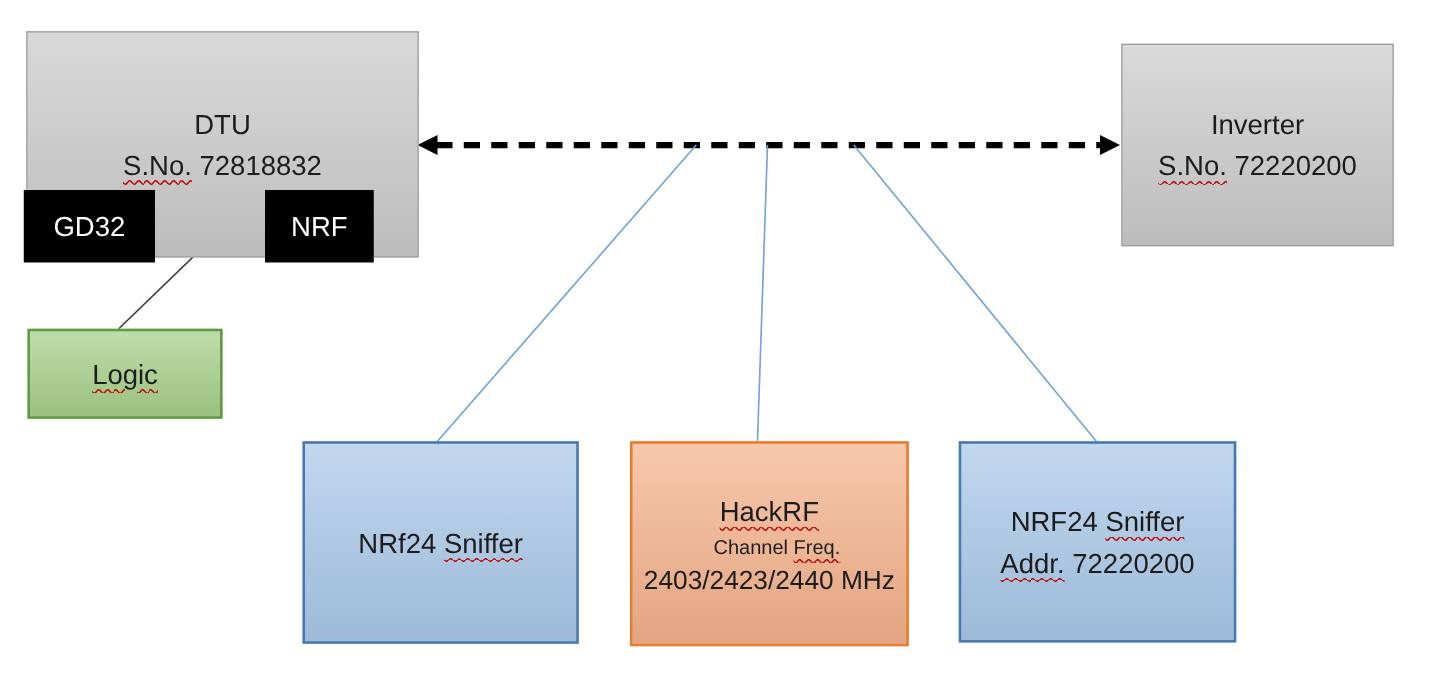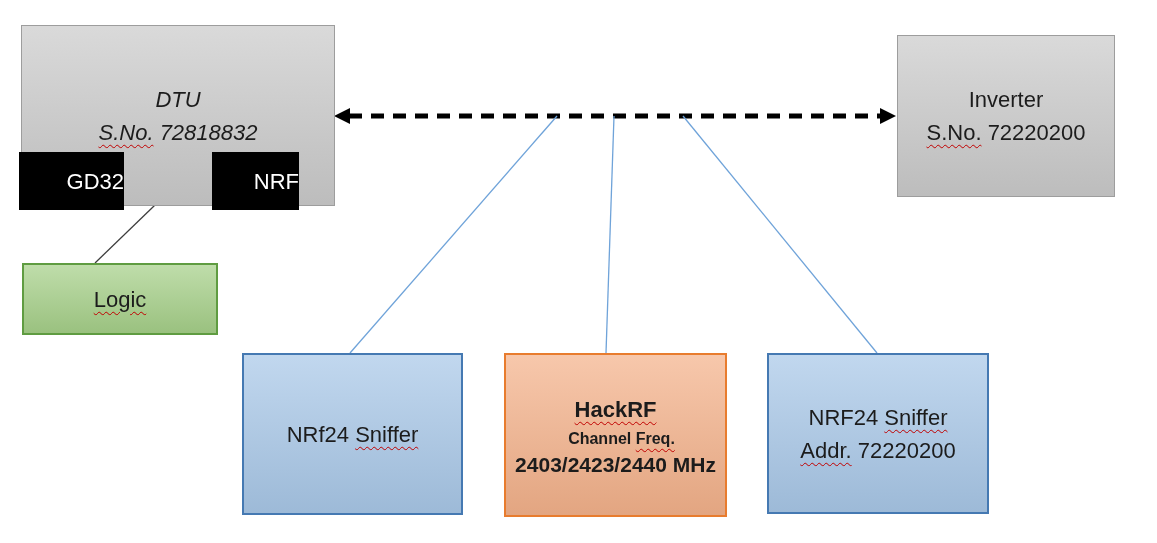--- a/index.html
+++ b/index.html
@@ -18,31 +18,31 @@
   .wires{position:absolute;left:0;top:0;width:1157px;height:543px;}
 
   .box{position:absolute;display:flex;flex-direction:column;align-items:center;justify-content:center;
        text-align:center;font-size:22px;line-height:33px;}
   .shaded{background-image:linear-gradient(rgba(255,255,255,.28), rgba(0,0,0,.07));}
 
   .box-dtu{left:21px;top:25px;width:314px;height:181px;background-color:var(--box-gray);
            border:1px solid var(--box-gray-border);}
   .box-inverter{left:897px;top:35px;width:218px;height:162px;background-color:var(--box-gray);
            border:1px solid var(--box-gray-border);}
-  .box-logic{left:22px;top:263px;width:196px;height:72px;background-color:var(--box-green);
+  .box-logic{left:22px;top:263px;width:156px;height:72px;background-color:var(--box-green);
            border:2px solid var(--box-green-border);}
   .box-blue{background-color:var(--box-blue);border:2px solid var(--box-blue-border);}
   .box-sniffer-left{left:242px;top:353px;width:221px;height:162px;}
   .box-sniffer-right{left:767px;top:353px;width:222px;height:161px;}
   .box-hackrf{left:504px;top:353px;width:223px;height:164px;background-color:var(--box-orange);
-           border:2px solid var(--box-orange-border);font-weight:bold;}
+           border:2px solid var(--box-orange-border);}
 
   .dtu-text{position:absolute;left:0;top:0;width:100%;height:100%;display:flex;flex-direction:column;
-            align-items:center;justify-content:center;font-style:italic;}
-  .chip{position:absolute;display:flex;align-items:center;justify-content:flex-end;
+            align-items:center;justify-content:center;}
+  .chip{position:absolute;display:flex;align-items:center;justify-content:center;
         background:var(--box-black);color:var(--text-light);font-size:22px;}
   .chip-gd32{left:-3px;top:126px;width:105px;height:58px;}
   .chip-nrf{left:190px;top:126px;width:87px;height:58px;}
 
   .hackrf-sub{font-size:16px;line-height:25px;margin-left:12px;}
   .hackrf-freqs{font-size:21px;line-height:27px;}
 
   .sq{text-decoration-line:underline;text-decoration-style:wavy;
       text-decoration-color:var(--squiggle-red);text-decoration-thickness:1px;
       text-underline-offset:4px;}

